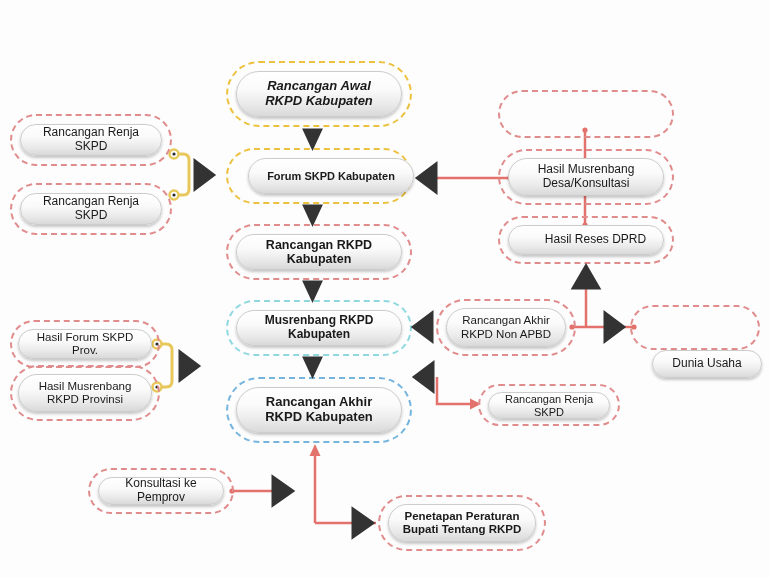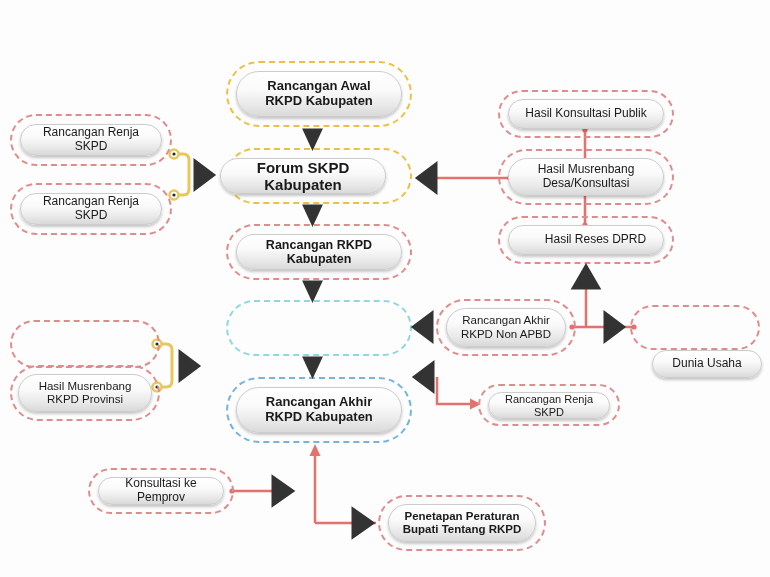--- a/index.html
+++ b/index.html
@@ -107,53 +107,56 @@
   <div class="ring red" style="left:498px;top:90px;width:176px;height:48px;"></div>
   <div class="ring red" style="left:498px;top:149px;width:176px;height:56px;"></div>
   <div class="ring red" style="left:498px;top:216px;width:176px;height:48px;"></div>
 
   <div class="ring red" style="left:436px;top:299px;width:140px;height:57px;"></div>
   <div class="ring red" style="left:630px;top:305px;width:130px;height:45px;"></div>
   <div class="ring red" style="left:478px;top:384px;width:142px;height:42px;"></div>
   <div class="ring red" style="left:88px;top:468px;width:146px;height:46px;"></div>
   <div class="ring red" style="left:378px;top:495px;width:168px;height:56px;"></div>
 
-  <div class="node bold" style="left:236px;top:71px;width:166px;height:46px;font-size:13px;">
+  <div class="node bold" style="left:236px;top:71px;width:166px;height:46px;font-size:13px;font-style:italic;">
     <span class="lbl"><span>Rancangan Awal</span><br><span>RKPD Kabupaten</span></span>
   </div>
 
-  <div class="node bold" style="left:220px;top:158px;width:166px;height:36px;font-size:15px;">
+  <div class="node bold" style="left:248px;top:158px;width:166px;height:36px;font-size:11px;">
     <span class="lbl">Forum SKPD Kabupaten</span>
   </div>
 
   <div class="node bold" style="left:236px;top:234px;width:166px;height:36px;font-size:12.5px;">
     <span class="lbl">Rancangan RKPD Kabupaten</span>
   </div>
 
+  <div class="node bold" style="left:236px;top:310px;width:166px;height:36px;font-size:12px;">
+    <span class="lbl">Musrenbang RKPD Kabupaten</span>
+  </div>
 
   <div class="node bold" style="left:236px;top:387px;width:166px;height:46px;font-size:13px;">
     <span class="lbl"><span>Rancangan Akhir</span><br><span>RKPD Kabupaten</span></span>
   </div>
 
   <div class="node" style="left:20px;top:124px;width:142px;height:32px;font-size:12px;">
     <span class="lbl">Rancangan Renja SKPD</span>
   </div>
 
   <div class="node" style="left:20px;top:193px;width:142px;height:32px;font-size:12px;">
     <span class="lbl">Rancangan Renja SKPD</span>
   </div>
 
+  <div class="node" style="left:18px;top:329px;width:134px;height:30px;font-size:11.5px;">
+    <span class="lbl">Hasil Forum SKPD Prov.</span>
+  </div>
 
   <div class="node" style="left:18px;top:374px;width:134px;height:38px;font-size:11.5px;">
     <span class="lbl"><span>Hasil Musrenbang</span><br><span>RKPD Provinsi</span></span>
   </div>
 
-  <div class="node" style="left:508px;top:99px;width:156px;height:30px;font-size:12px;">
-    <span class="lbl">Hasil Konsultasi Publik</span>
-  </div>
 
   <div class="node" style="left:508px;top:158px;width:156px;height:38px;font-size:12px;">
     <span class="lbl"><span>Hasil Musrenbang</span><br><span>Desa/Konsultasi</span></span>
   </div>
 
   <div class="node" style="left:508px;top:225px;width:156px;height:30px;font-size:12px;padding-left:19px;">
     <span class="lbl">Hasil Reses DPRD</span>
   </div>
 
   <div class="node" style="left:446px;top:308px;width:120px;height:39px;font-size:11.5px;">

